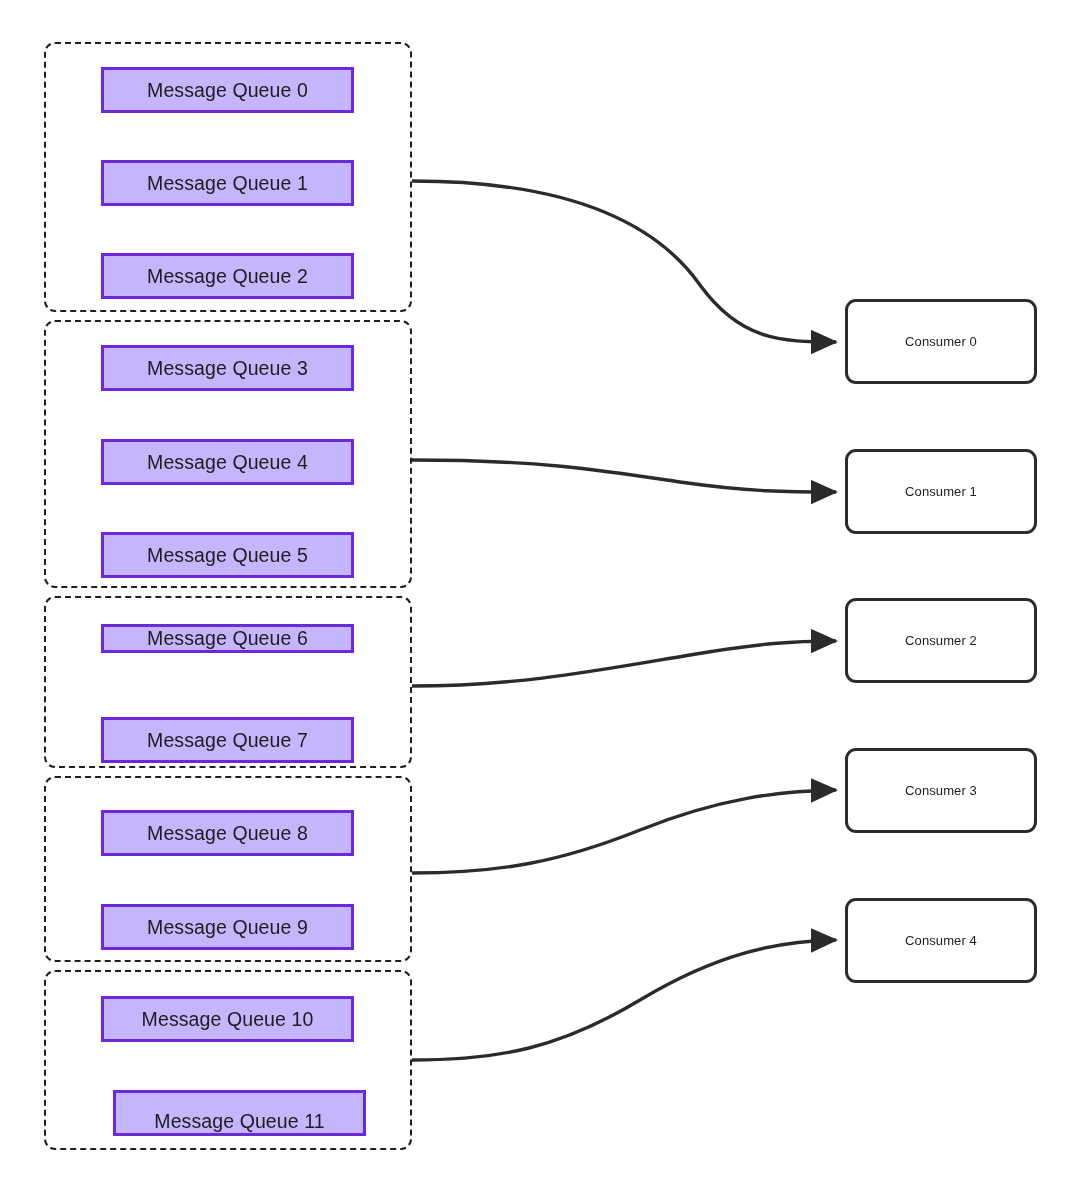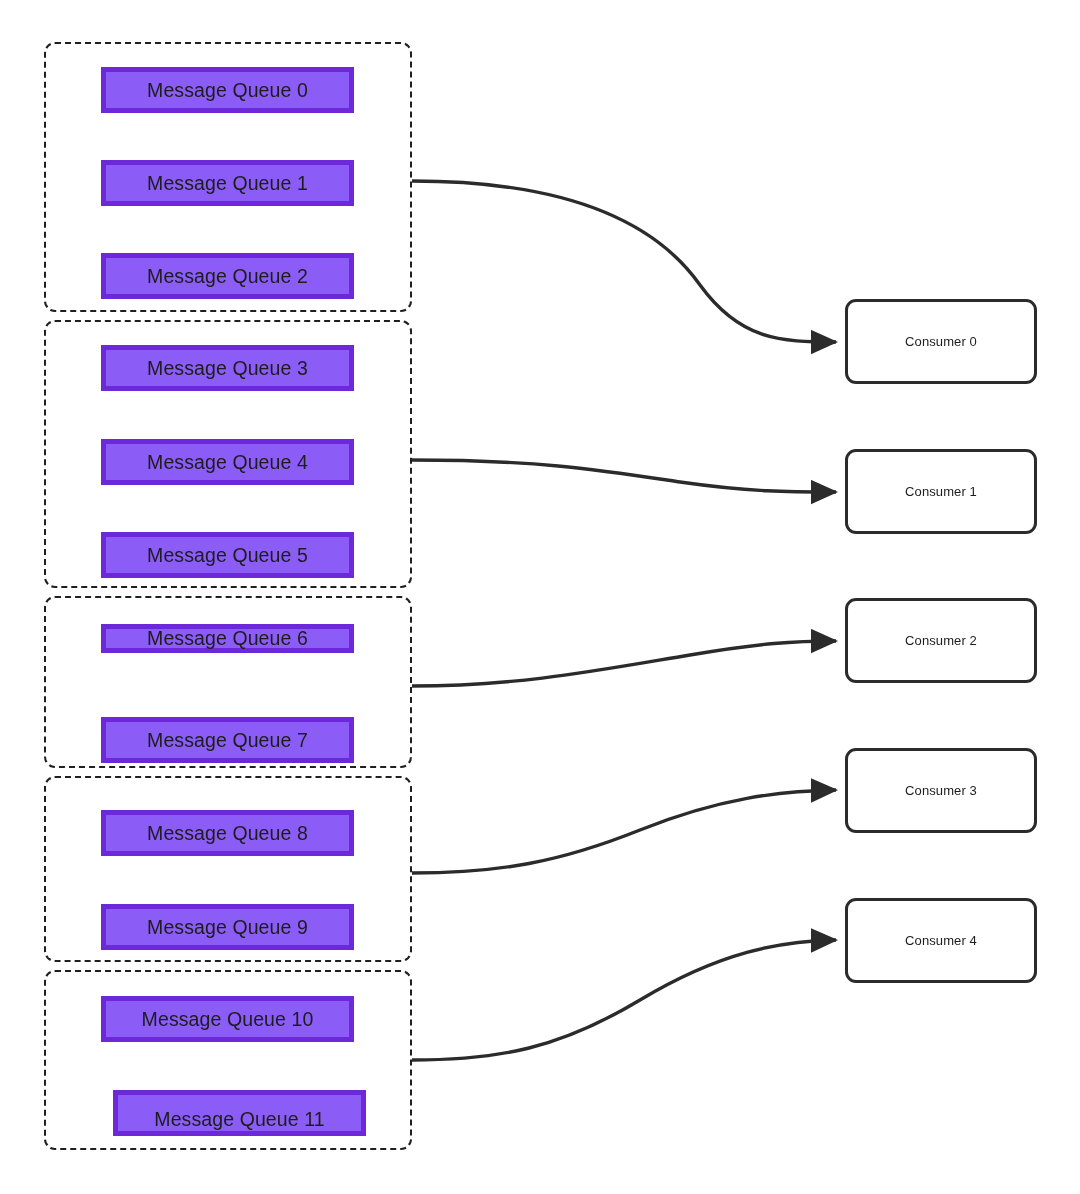--- a/index.html
+++ b/index.html
@@ -28,22 +28,22 @@
   .queue-group {
     position: absolute;
     box-sizing: border-box;
     border: 2.2px dashed #1f1f1f;
     border-radius: 11px;
     background: transparent;
   }
   .queue-box {
     position: absolute;
     box-sizing: border-box;
-    background: #8b5cf6;
-    border: 5px solid #6d28d9;
+    background: #c4b5fd;
+    border: 3px solid #6d28d9;
     display: flex;
     align-items: center;
     justify-content: center;
     font-size: 19.5px;
     color: #1d1d1d;
     letter-spacing: 0.1px;
     white-space: nowrap;
   }
   .consumer-box {
     position: absolute;

